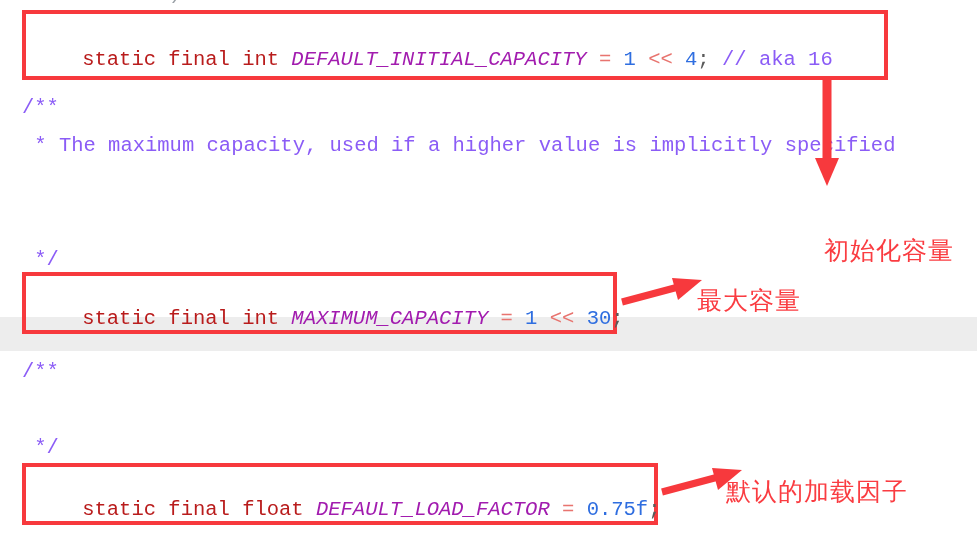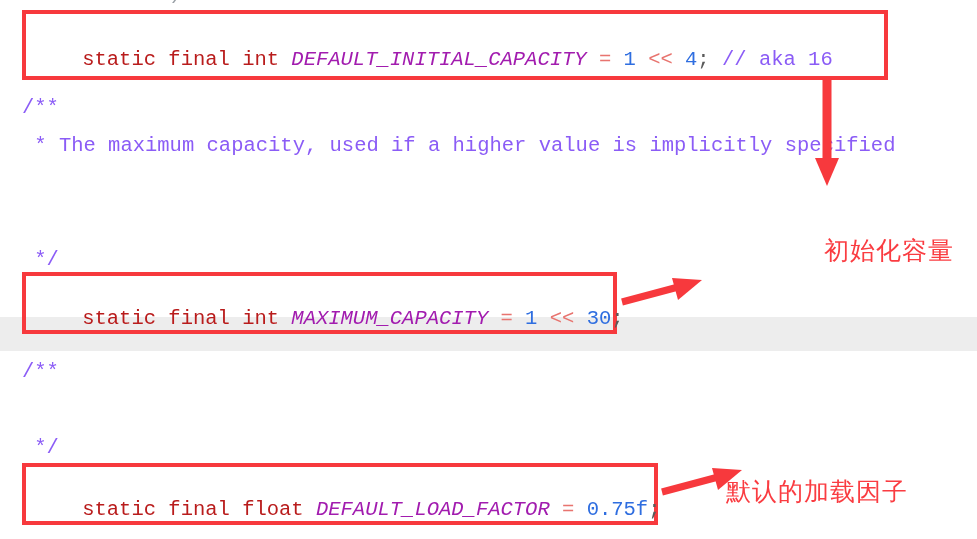--- a/index.html
+++ b/index.html
@@ -118,18 +118,19 @@
     <polygon points="82,8 52,6 58,28" fill="#f7393d"></polygon>
   </svg>
 
   <svg class="arrow-svg" style="left:660px; top:462px;" width="90" height="46" viewBox="0 0 90 46">
     <line x1="2" y1="30" x2="62" y2="14" stroke="#f7393d" stroke-width="7"></line>
     <polygon points="82,8 52,6 58,28" fill="#f7393d"></polygon>
   </svg>
 
   <div class="cn-label" style="left:824px; top:203px;margin-top:31px;">初始化容量</div>
 
+  <div class="cn-label" style="left:697px; top:284px;">最大容量</div>
 
   <div class="cn-label" style="left:726px; top:475px;">默认的加载因子</div>
 
   <div class="watermark" style="left:724px; top:508px;margin-top:37px;">CSDN @起名好难呀！</div>
 
 </div>
 
 </body></html>

